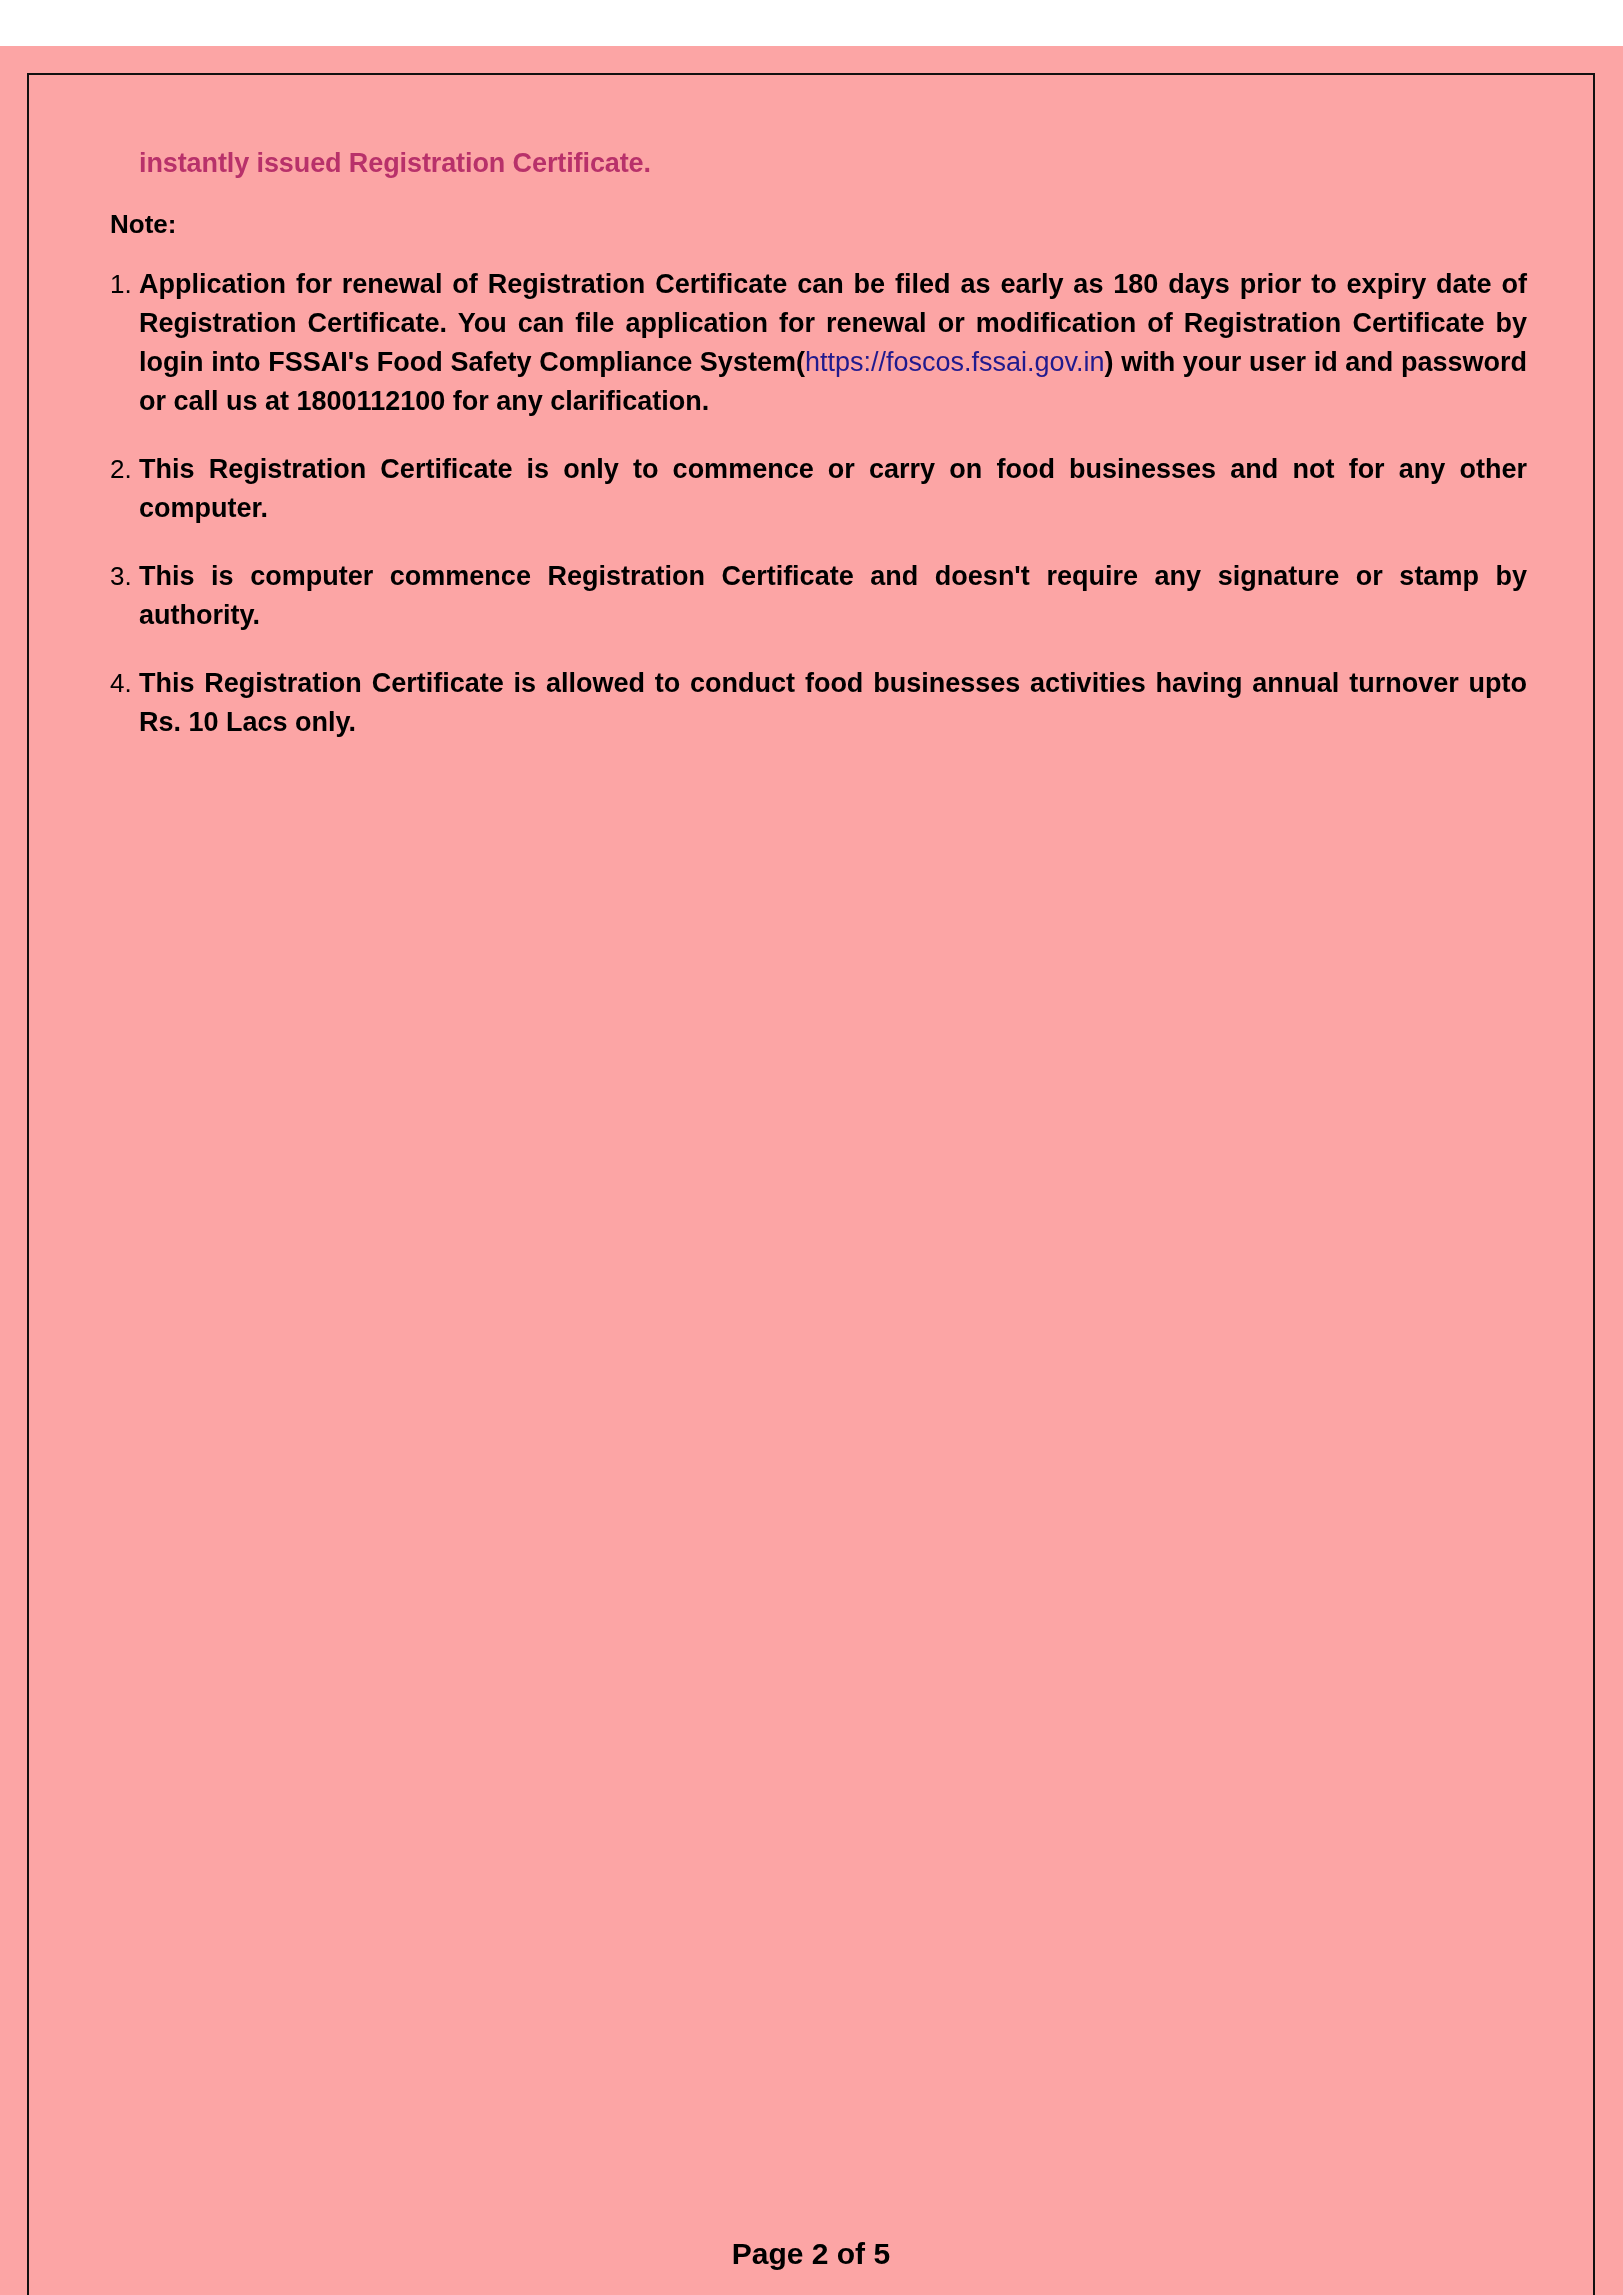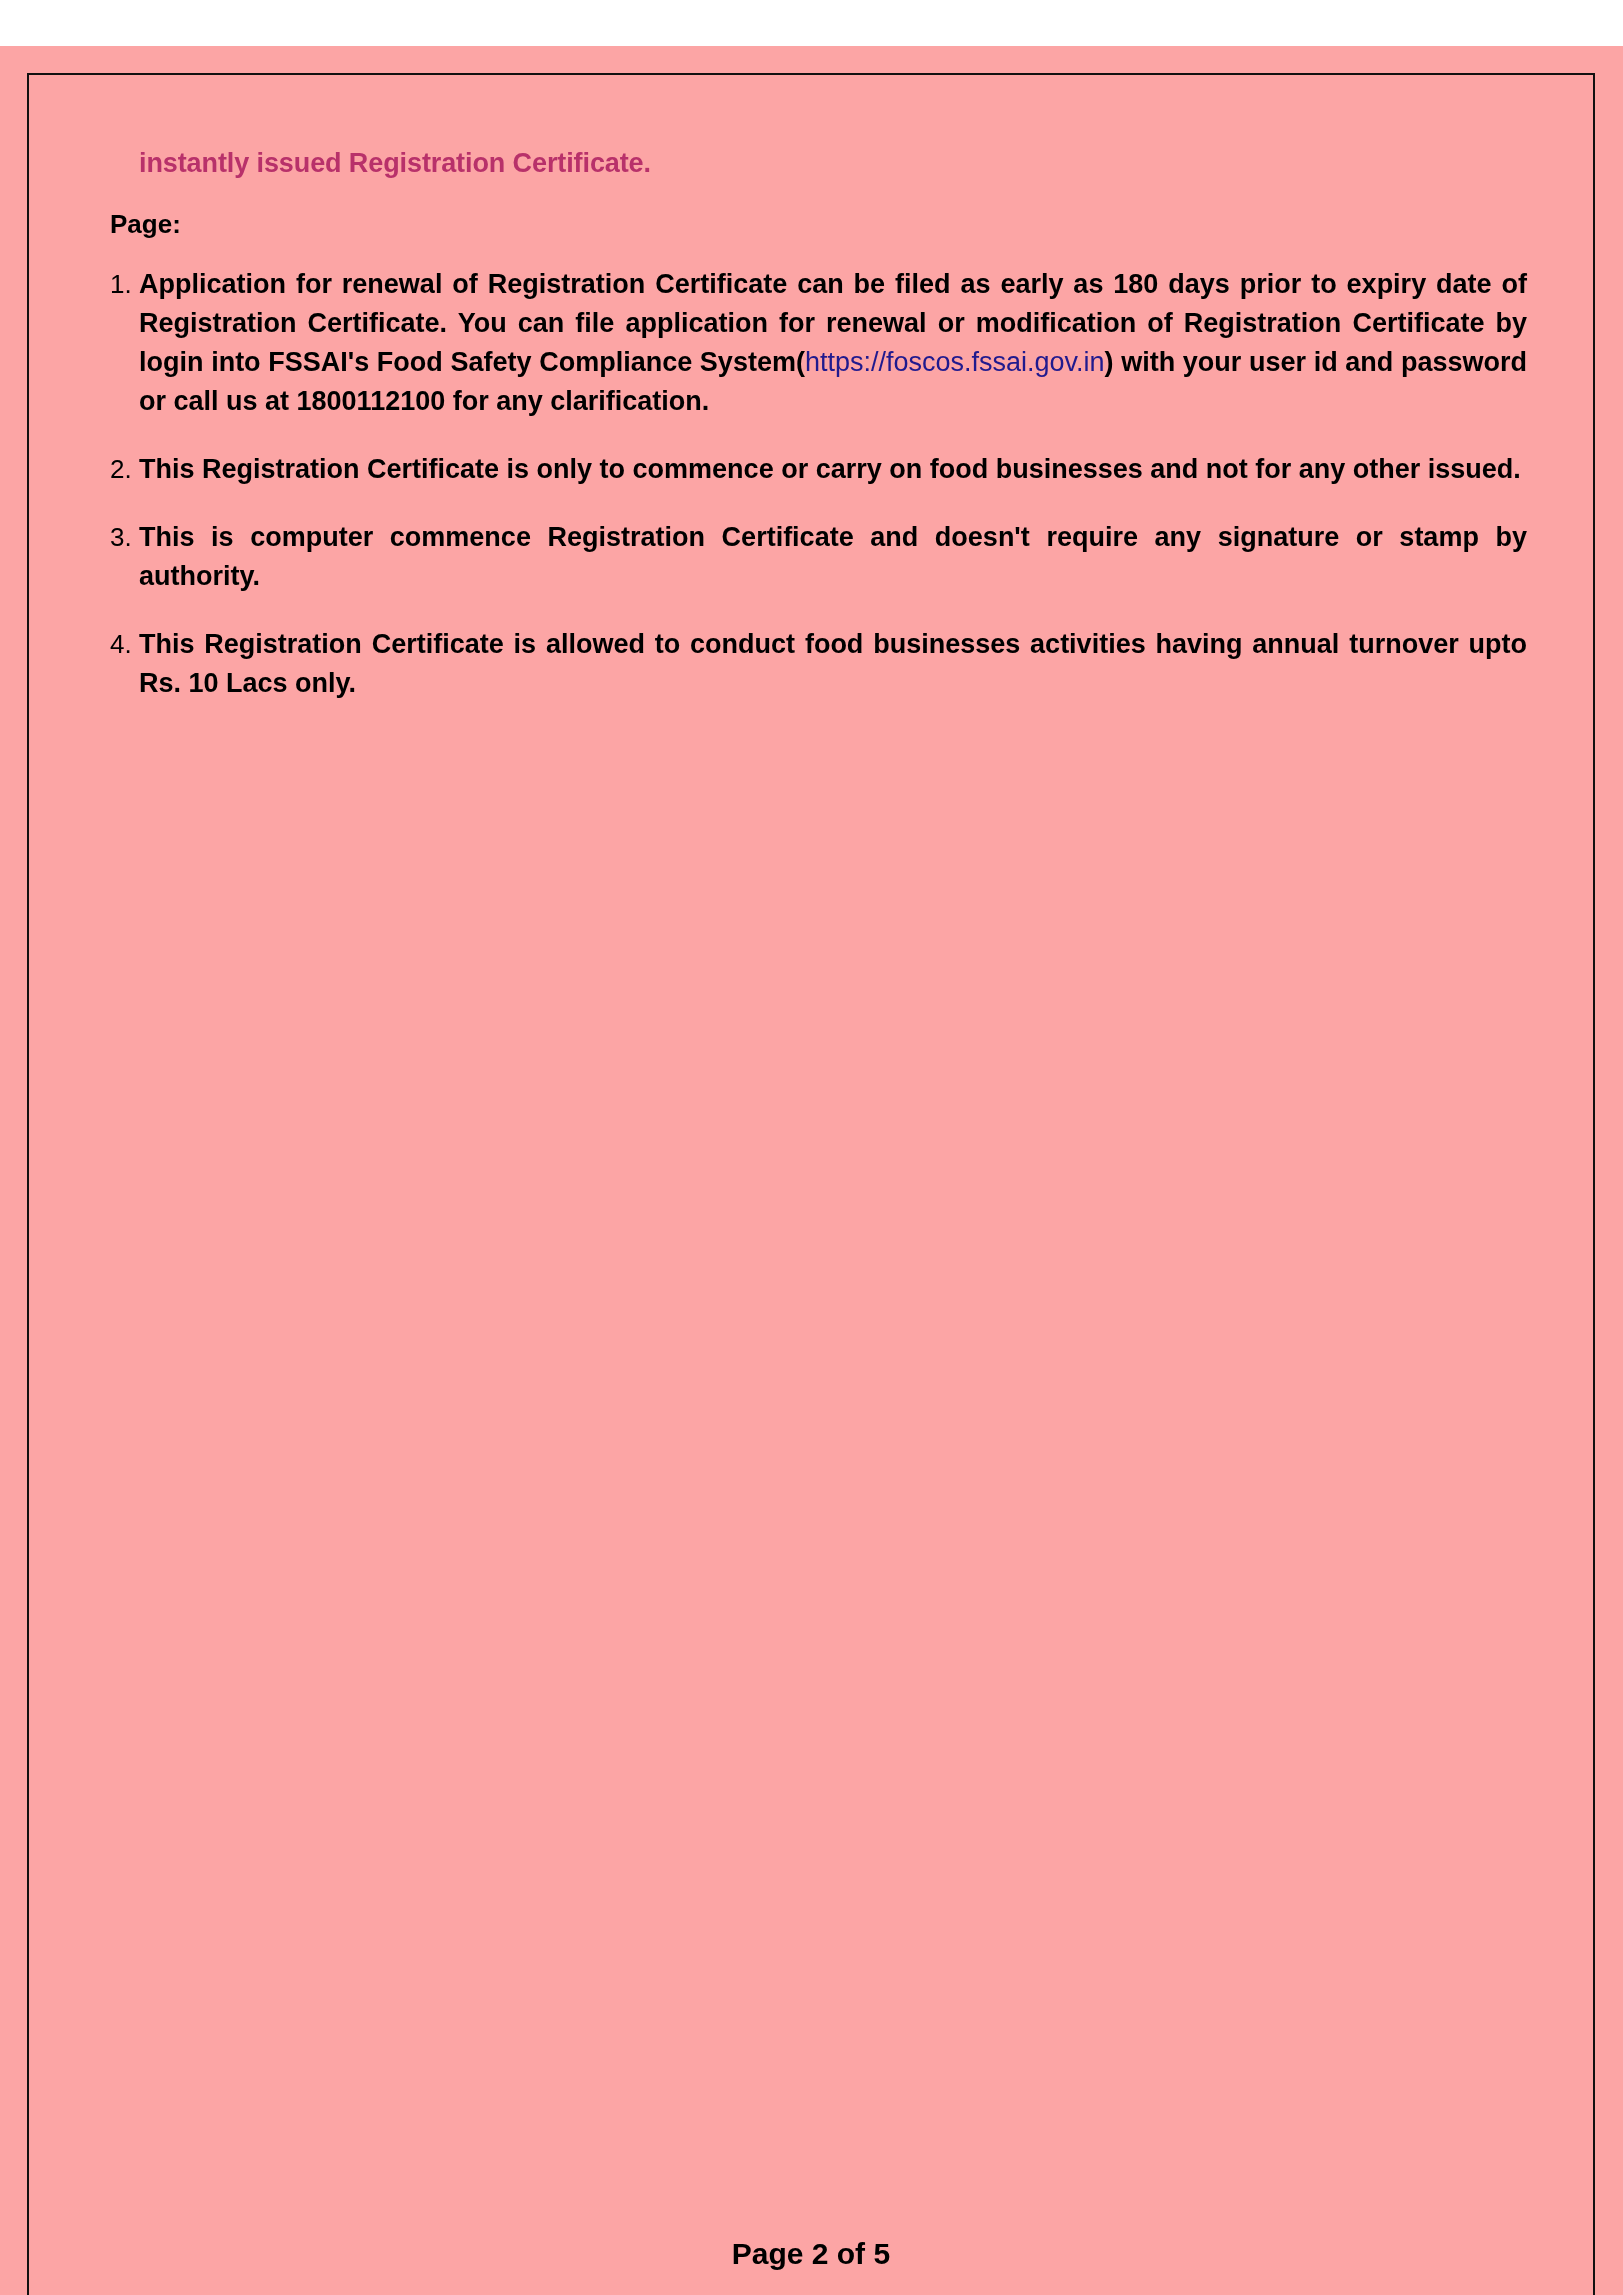--- a/index.html
+++ b/index.html
@@ -135,30 +135,30 @@
 <body>
 
 <div class="page">
 
   <div class="page-border"></div>
 
   <div class="content">
 
     <p class="heading-continuation">instantly issued Registration Certificate.</p>
 
-    <p class="note-label">Page:</p>
+    <p class="note-label">Note:</p>
 
     <ol class="note-list">
 
       <li>
         <span class="item-text"><span>Application for renewal of Registration Certificate can be filed as early as 180 days prior to expiry date of Registration Certificate. You can file application for renewal or modification of Registration Certificate by login into FSSAI's Food Safety Compliance System(</span><span class="inline-link">https://foscos.fssai.gov.in</span><span>) with your user id and password or call us at 1800112100 for any clarification.</span></span>
       </li>
 
       <li>
-        <span class="item-text">This Registration Certificate is only to commence or carry on food businesses and not for any other issued.</span>
+        <span class="item-text">This Registration Certificate is only to commence or carry on food businesses and not for any other computer.</span>
       </li>
 
       <li>
         <span class="item-text">This is computer commence Registration Certificate and doesn't require any signature or stamp by authority.</span>
       </li>
 
       <li>
         <span class="item-text">This Registration Certificate is allowed to conduct food businesses activities having annual turnover upto Rs. 10 Lacs only.</span>
       </li>
 

